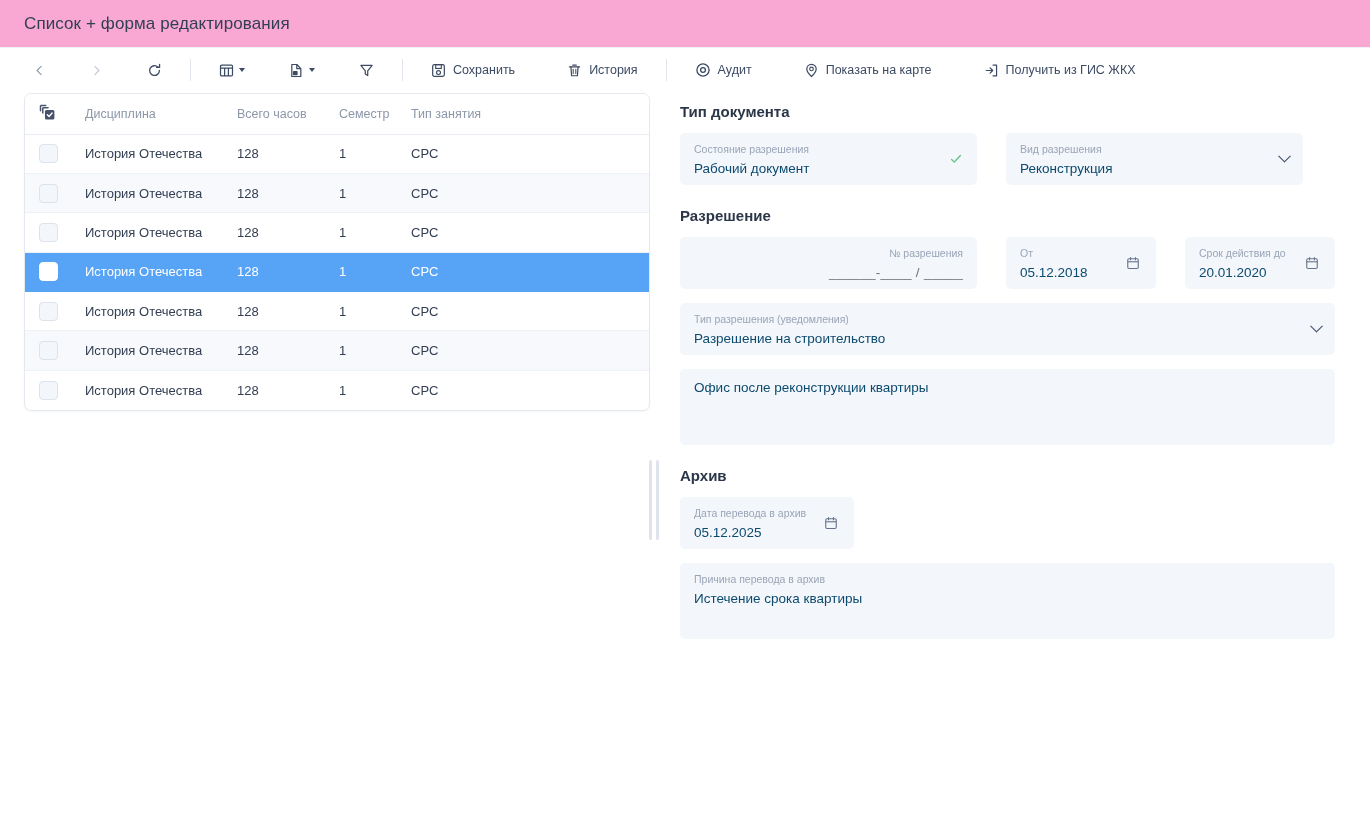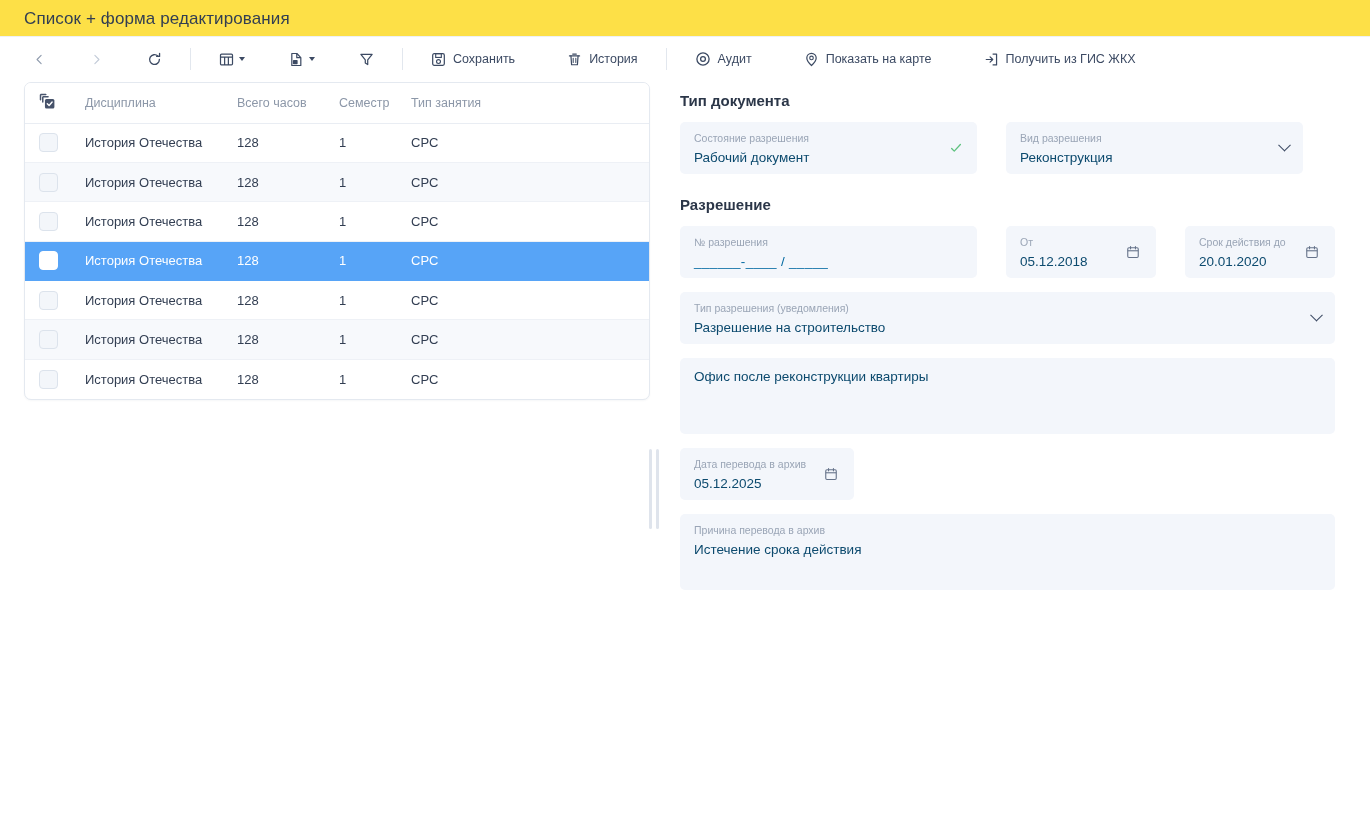--- a/index.html
+++ b/index.html
@@ -8,22 +8,22 @@
     margin: 0; padding: 0;
     width: 1370px; height: 820px;
     background: #ffffff;
     font-family: "Liberation Sans", "DejaVu Sans", sans-serif;
     -webkit-font-smoothing: antialiased;
   }
   body { position: relative; overflow: hidden; }
 
   
   .titlebar {
-    height: 37px;
-    background: #fde047;
+    height: 48px;
+    background: #f9a8d4;
     display: flex;
     align-items: center;
     padding: 1px 0 0 24px;
     border-bottom: 1px solid #eef1f5;
   }
   .titlebar .title {
     font-size: 17px;
     color: #323e52;
     letter-spacing: .1px;
   }
@@ -193,26 +193,26 @@
     white-space: nowrap;
   }
   .field .fvalue {
     font-size: 13.5px;
     color: #0c4a6e;
     line-height: 19px;
     font-weight: 400;
     white-space: nowrap;
   }
   .field .fvalue.mask {
-    color: #0369a1;
+    color: #737373;
     letter-spacing: .3px;
   }
   .f-state { flex: 0 0 297px; height: 52px; }
   .f-kind  { flex: 0 0 297px; height: 52px; }
-  .f-num   { flex: 0 0 297px; height: 52px; }
+  .f-num   { flex: 0 0 297px; height: 52px; text-align: right; }
   .f-from  { flex: 0 0 150px; height: 52px; }
   .f-until { flex: 0 0 150px; height: 52px; }
   .f-wide  { flex: 1 1 auto; height: 52px; }
   .f-name  { flex: 1 1 auto; height: 76px; }
   .f-archdate { flex: 0 0 174px; height: 52px; }
   .f-archreason { flex: 1 1 auto; height: 76px; }
 
   .field .trail {
     position: absolute;
     right: 14px;
@@ -617,36 +617,37 @@
           </span>
       </div>
     </div>
 
     <div class="field-row">
       <div class="field f-name">
         <div class="fvalue">Офис после реконструкции квартиры</div>
       </div>
     </div>
 
+    <div class="section-title tight">Архив</div>
 
     <div class="field-row">
       <div class="field f-archdate">
         <div class="flabel">Дата перевода в архив</div>
         <div class="fvalue">05.12.2025</div>
         <span class="trail dateicon">
           <svg width="14" height="14" viewBox="0 0 16 16" fill="none">
             <rect x="2" y="3.2" width="12" height="11" rx="1.4" stroke="#66738a" stroke-width="1.25"></rect>
             <path d="M2 6.6h12" stroke="#66738a" stroke-width="1.25"></path>
             <path d="M5.2 1.8v2.6M10.8 1.8v2.6" stroke="#66738a" stroke-width="1.25" stroke-linecap="round"></path>
           </svg>
         </span>
       </div>
     </div>
 
     <div class="field-row">
       <div class="field f-archreason">
         <div class="flabel">Причина перевода в архив</div>
-        <div class="fvalue">Истечение срока действия</div>
+        <div class="fvalue">Истечение срока квартиры</div>
       </div>
     </div>
 
   </div>
 </div>
 
 </body></html>

